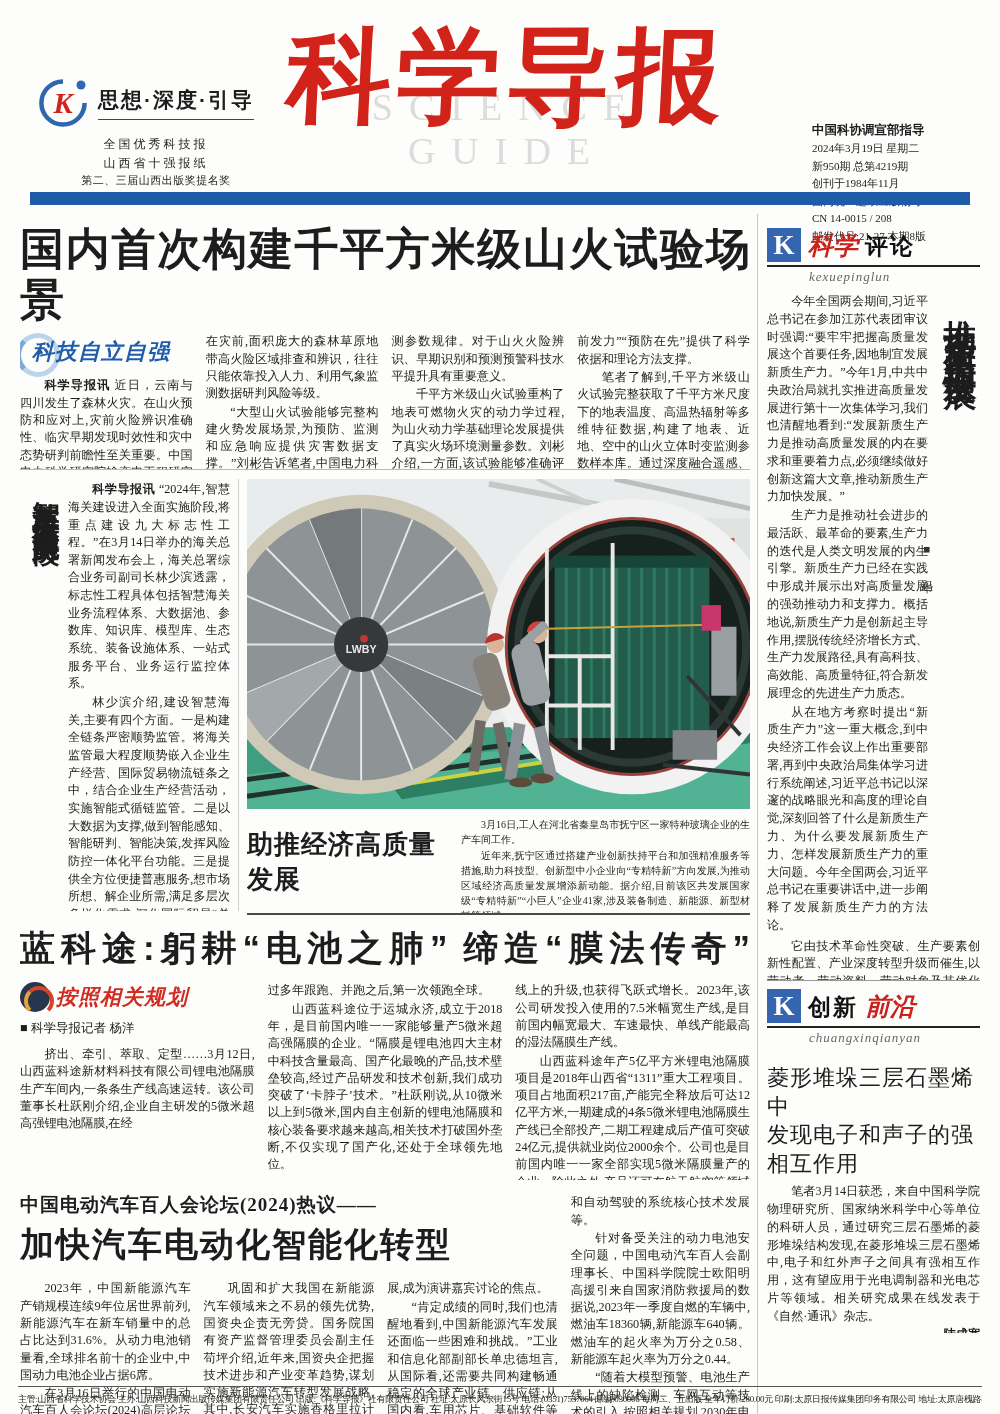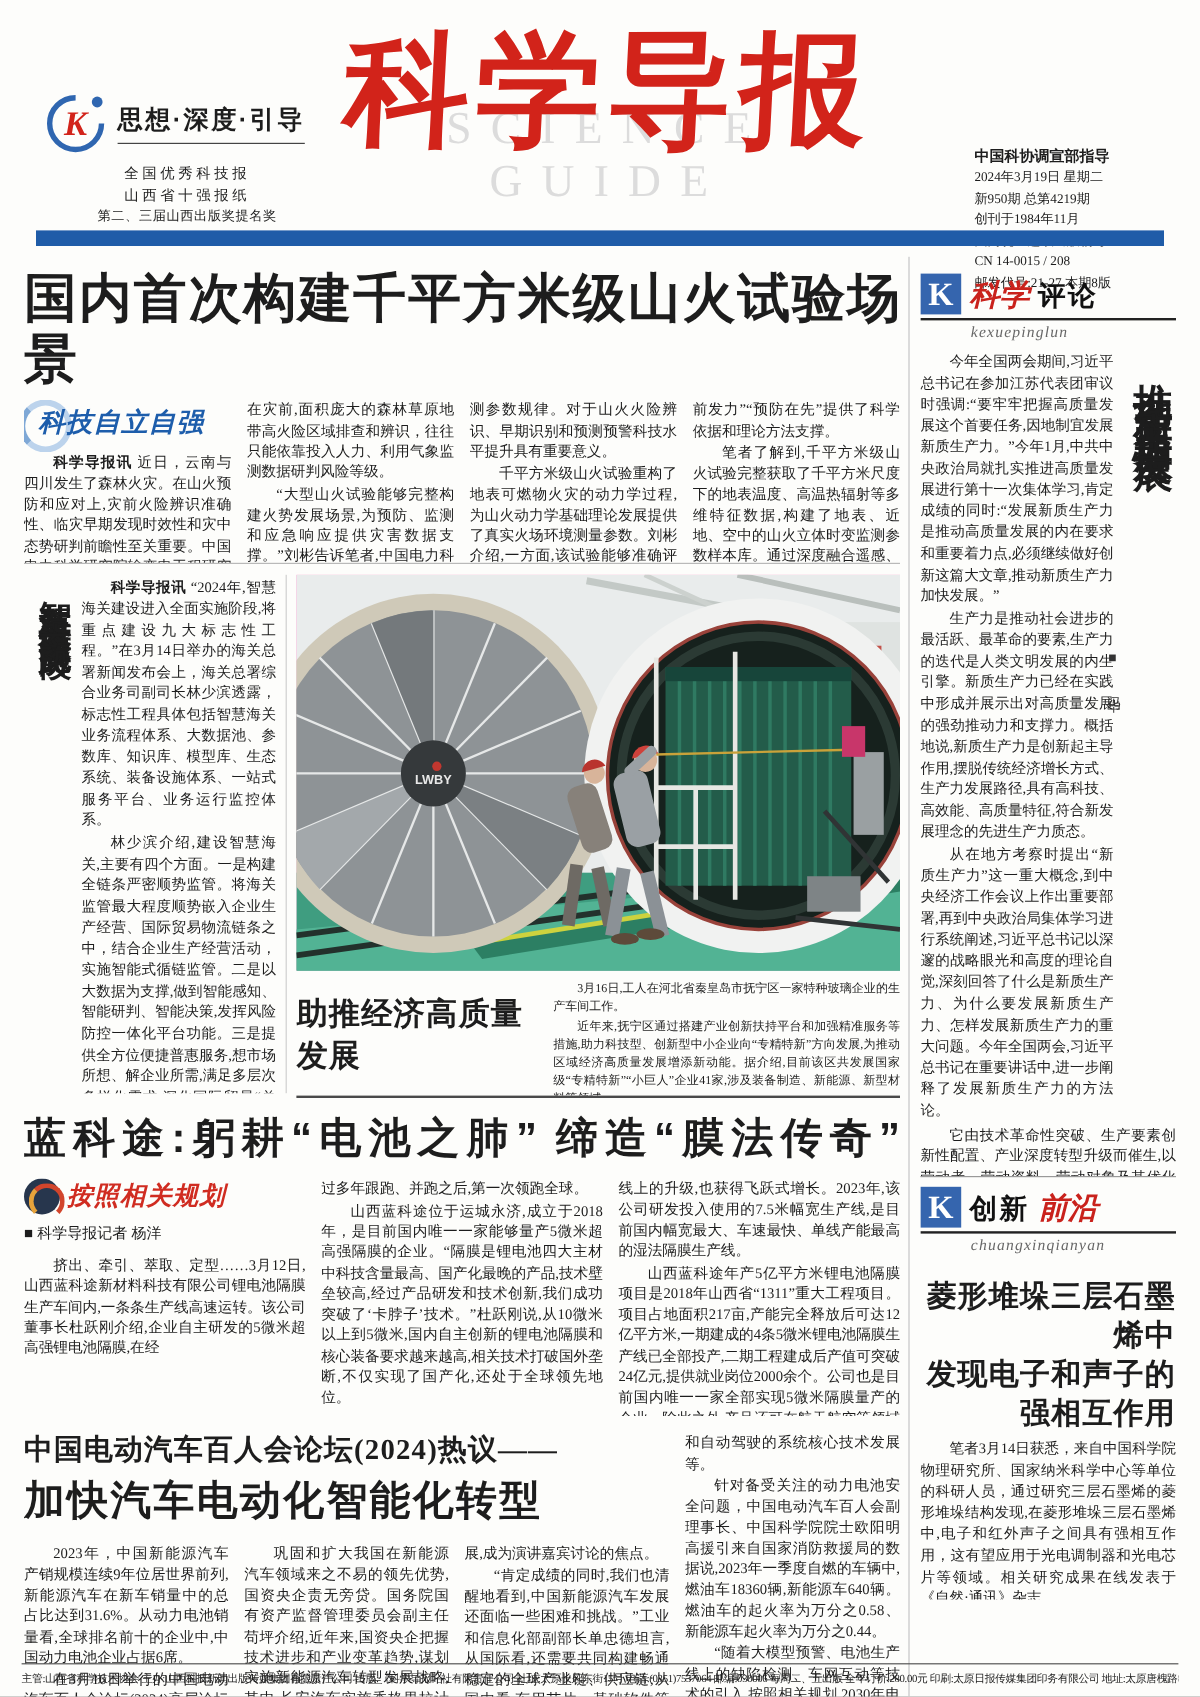--- a/index.html
+++ b/index.html
@@ -64,21 +64,21 @@
   .badge-red{display:flex;align-items:center;gap:6px;margin-bottom:8px;}
   .gear-icon{width:30px;height:30px;border-radius:50%;background:#27364d;position:relative;flex:0 0 auto;}
   .gear-icon:before{content:"";position:absolute;left:4px;top:4px;width:22px;height:22px;border-radius:50%;
                     border:4px solid #d2452c;border-bottom-color:transparent;border-left-color:#e7a33b;}
   .badge-red .txt{font-family:"Liberation Sans",sans-serif;font-weight:900;font-style:italic;font-size:21px;
                   color:#d02c21;letter-spacing:1px;white-space:nowrap;}
   .byline{font-size:12.5px;font-family:"Liberation Sans",sans-serif;margin:4px 0 8px;}
   
   .ev-forum{margin-top:12px;display:flex;gap:13px;height:236px;overflow:hidden;}
   .ev-left{flex:3;min-width:0;}
-  .ev-kicker{font-size:24px;letter-spacing:1px;margin:0 0 4px;font-weight:600;}
+  .ev-kicker{font-size:19px;letter-spacing:1px;margin:0 0 4px;font-weight:600;}
   .ev-headline{font-family:"Liberation Sans",sans-serif;font-weight:900;font-size:34px;margin:0 0 12px;letter-spacing:2px;}
   .ev-cols{display:flex;gap:13px;height:158px;overflow:hidden;}
   .ev-cols .col,.ev-col4{font-size:12.2px;line-height:1.42;text-align:justify;}
   .ev-cols .col{flex:1;min-width:0;}
   .ev-col4{flex:1;min-width:0;padding-top:2px;height:230px;overflow:hidden;}
   
   .section-header{position:relative;padding-bottom:2px;margin-top:14px;}
   .sh-row{display:flex;align-items:flex-end;gap:7px;border-bottom:2px solid #222;padding-bottom:3px;}
   .klogo{width:34px;height:34px;background:#3565ae;color:#fff;font-family:"Liberation Serif",serif;
          font-weight:900;font-size:27px;text-align:center;line-height:34px;flex:0 0 auto;}
@@ -88,21 +88,21 @@
   .editorial-top{display:flex;position:relative;}
   .ed-text{flex:1;font-size:12.1px;line-height:1.47;text-align:justify;min-width:0;padding-right:4px;}
   .ed-strip{width:48px;flex:0 0 auto;position:relative;height:478px;}
   .ed-vtitle{writing-mode:vertical-rl;text-orientation:upright;font-size:33px;font-weight:900;line-height:1.15;
              font-family:"Liberation Serif",serif;margin-left:8px;letter-spacing:6px;}
   .ed-author{position:absolute;left:-13px;top:250px;writing-mode:vertical-rl;text-orientation:upright;
              font-size:11.5px;color:#333;letter-spacing:2px;}
   .editorial-bottom{font-size:12.1px;line-height:1.47;text-align:justify;height:262px;overflow:hidden;margin-top:2px;}
   .editorial-wrap{height:766px;overflow:hidden;}
   .inno-item{margin-top:10px;}
-  .inno-title{font-family:"Liberation Sans",sans-serif;font-weight:700;font-size:25px;line-height:1.3;letter-spacing:1px;text-align:right;}
+  .inno-title{font-family:"Liberation Sans",sans-serif;font-weight:400;font-size:22px;line-height:1.3;letter-spacing:1px;}
   .inno-body{font-size:12.1px;line-height:1.47;text-align:justify;text-indent:2em;margin-top:5px;}
   .inno-author{text-align:right;font-weight:700;font-size:12.1px;}
   .innovation-wrap{height:352px;overflow:hidden;}
   
   .footer{position:absolute;left:18px;right:18px;bottom:8px;border-top:1px solid #555;padding-top:6px;}
   .footer-text{font-size:9px;letter-spacing:-0.3px;white-space:nowrap;overflow:hidden;color:#222;}
 </style>
 </head>
 <body>
 
@@ -354,21 +354,21 @@
           <div class="sh-row">
             <div class="klogo">K</div>
             <span class="sh-red">科学</span>
             <span class="sh-black">评论</span>
           </div>
           <div class="sh-pinyin">kexuepinglun</div>
         </div>
 
         <div class="editorial-top">
           <div class="ed-text">
-            <p class="para">今年全国两会期间,习近平总书记在参加江苏代表团审议时强调:“要牢牢把握高质量发展这个首要任务,因地制宜发展新质生产力。”今年1月,中共中央政治局就扎实推进高质量发展进行第十一次集体学习,肯定成绩的同时:“发展新质生产力是推动高质量发展的内在要求和重要着力点,必须继续做好创新这篇大文章,推动新质生产力加快发展。”</p>
+            <p class="para">今年全国两会期间,习近平总书记在参加江苏代表团审议时强调:“要牢牢把握高质量发展这个首要任务,因地制宜发展新质生产力。”今年1月,中共中央政治局就扎实推进高质量发展进行第十一次集体学习,我们也清醒地看到:“发展新质生产力是推动高质量发展的内在要求和重要着力点,必须继续做好创新这篇大文章,推动新质生产力加快发展。”</p>
             <p class="para">生产力是推动社会进步的最活跃、最革命的要素,生产力的迭代是人类文明发展的内生引擎。新质生产力已经在实践中形成并展示出对高质量发展的强劲推动力和支撑力。概括地说,新质生产力是创新起主导作用,摆脱传统经济增长方式、生产力发展路径,具有高科技、高效能、高质量特征,符合新发展理念的先进生产力质态。</p>
             <p class="para">从在地方考察时提出“新质生产力”这一重大概念,到中央经济工作会议上作出重要部署,再到中央政治局集体学习进行系统阐述,习近平总书记以深邃的战略眼光和高度的理论自觉,深刻回答了什么是新质生产力、为什么要发展新质生产力、怎样发展新质生产力的重大问题。今年全国两会,习近平总书记在重要讲话中,进一步阐释了发展新质生产力的方法论。</p>
           </div>
           <div class="ed-strip">
             <div class="ed-vtitle">推动新质生产力加快发展</div>
             <div class="ed-author">■ 冯华</div>
           </div>
         </div>
 
         <div class="editorial-bottom">

